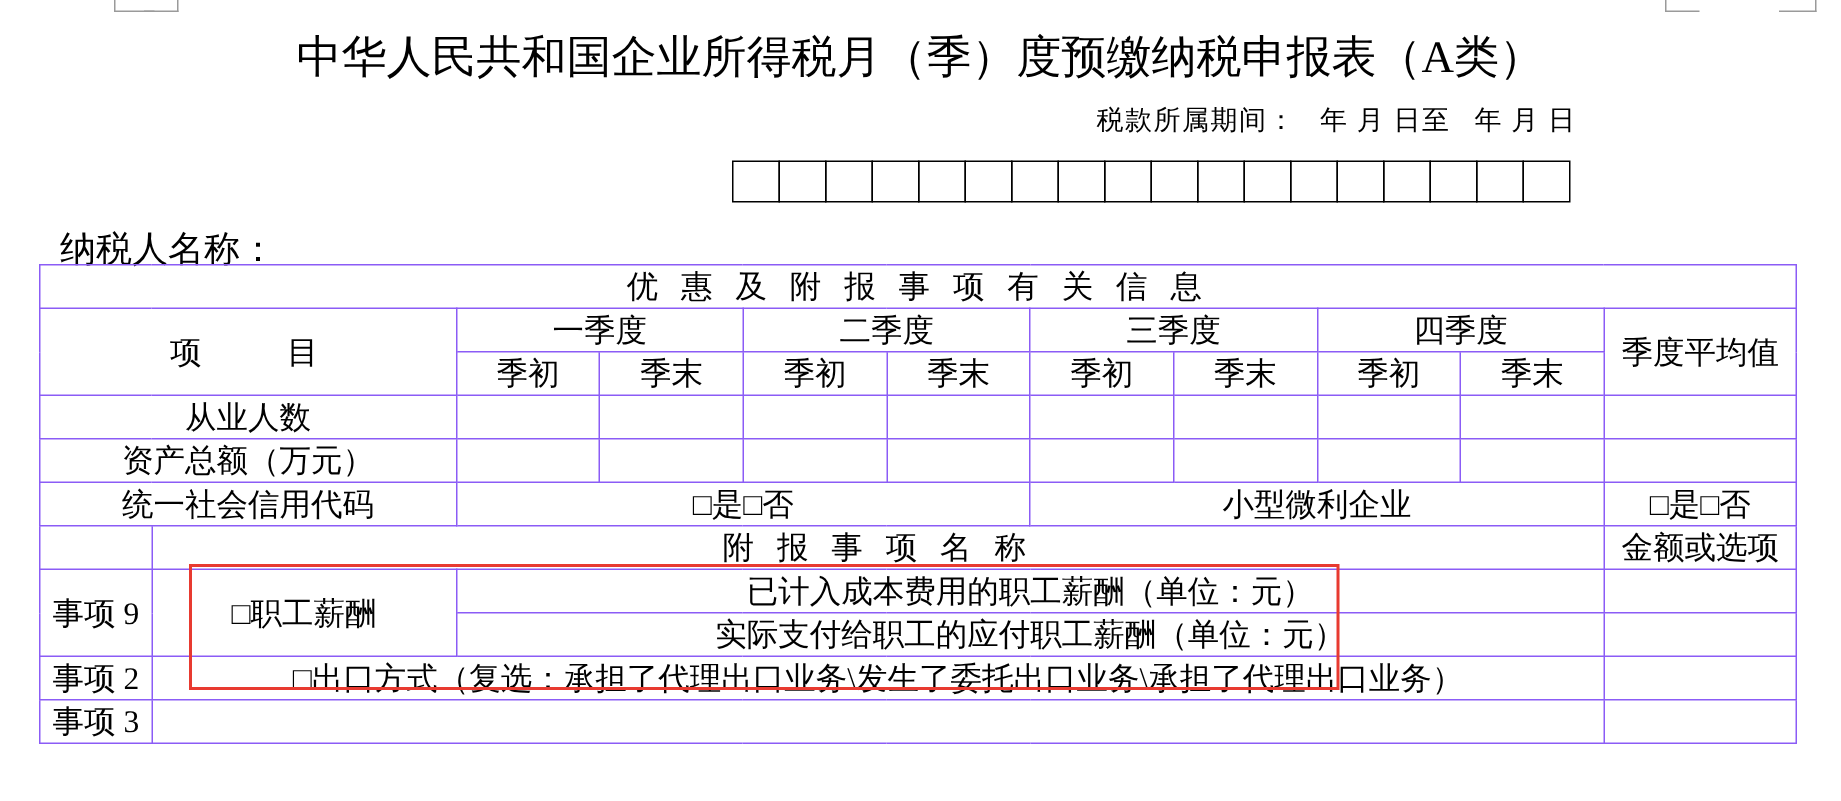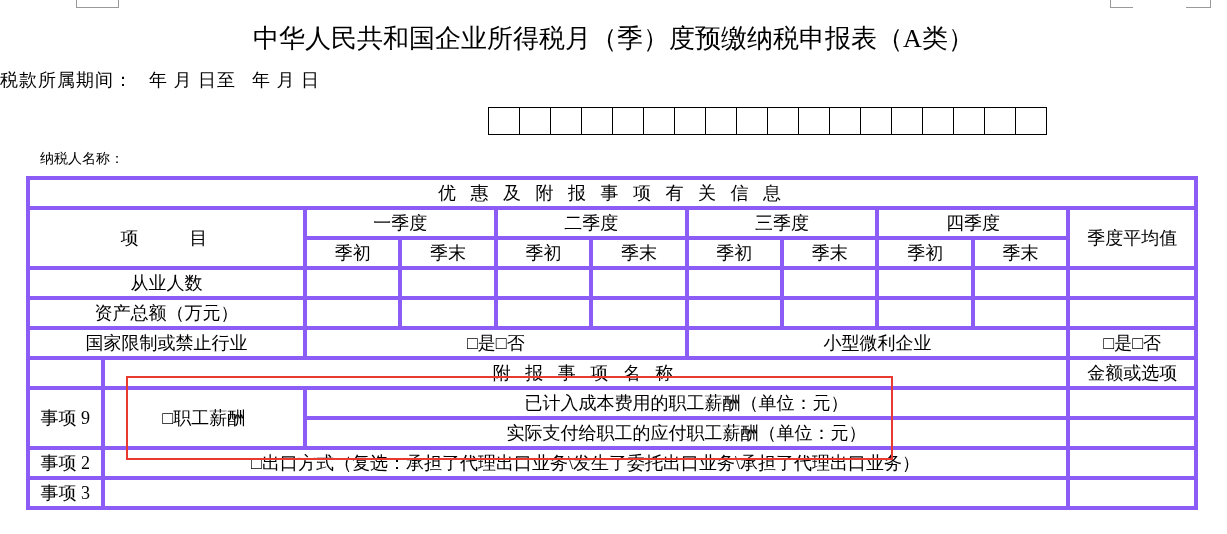--- a/index.html
+++ b/index.html
@@ -33,37 +33,37 @@
   .mark.m2 { left: 96px; top: 0; width: 22px; height: 7px; border-right-width:1px; border-bottom-width:1px; }
   .mark.m3 { left: 1110px; top: 0; width: 22px; height: 7px; border-left-width:1px; border-bottom-width:1px; }
   .mark.m4 { left: 1186px; top: 0; width: 24px; height: 7px; border-right-width:1px; border-bottom-width:1px; }
 
   .title-row {
     position: absolute;
     top: 22px;
     left: 0;
     width: 1227px;
     text-align: center;
-    font-size: 26px;
+    font-size: 30px;
     line-height: 34px;
     white-space: nowrap;
   }
   .title-code {
     position: absolute;
     left: 120px;
     top: 24px;
     font-size: 25px;
     letter-spacing: 0.5px;
   }
   .subtitle {
     position: absolute;
     top: 68px;
     left: 0;
     width: 1051px;
-    text-align: left;
+    text-align: right;
     font-size: 18px;
     letter-spacing: 1px;
   }
   .subtitle .gap { display:inline-block; width: 16px; }
 
   .idline {
     position: absolute;
     top: 108px;
     left: 40px;
     font-size: 18px;
@@ -79,42 +79,42 @@
     width: 32px;
     height: 28px;
     border: 1px solid #000;
     margin-right: -1px;
     box-sizing: border-box;
   }
   .nameline {
     position: absolute;
     top: 150px;
     left: 40px;
-    font-size: 14px;
+    font-size: 24px;
     font-family: Liberation Serif, serif;
   }
   .unitline {
     position: absolute;
     top: 150px;
     right: 26px;
     font-size: 17px;
   }
 
   
   table.form {
     position: absolute;
     top: 176px;
     left: 26px;
     width: 1172px;
     border-collapse: collapse;
     table-layout: fixed;
   }
   table.form td {
-    border: 4px solid #8b5cf6;
-    font-size: 18px;
+    border: 1px solid #8b5cf6;
+    font-size: 21px;
     text-align: center;
     vertical-align: middle;
     padding: 0 2px;
     height: 26px;
     overflow: hidden;
     white-space: nowrap;
   }
   .hdr-band {
     font-size: 18px;
     letter-spacing: 5px;
@@ -264,21 +264,21 @@
         <td></td>
         <td></td>
         <td></td>
         <td></td>
         <td></td>
         <td></td>
         <td></td>
       </tr>
 
       <tr>
-        <td colspan="2">国家限制或禁止行业</td>
+        <td colspan="2">统一社会信用代码</td>
         <td colspan="4">□是□否</td>
         <td colspan="4">小型微利企业</td>
         <td>□是□否</td>
       </tr>
 
       <tr>
         <td></td>
         <td colspan="9" class="hdr-band">附 报 事 项 名 称</td>
         <td>金额或选项</td>
       </tr>

